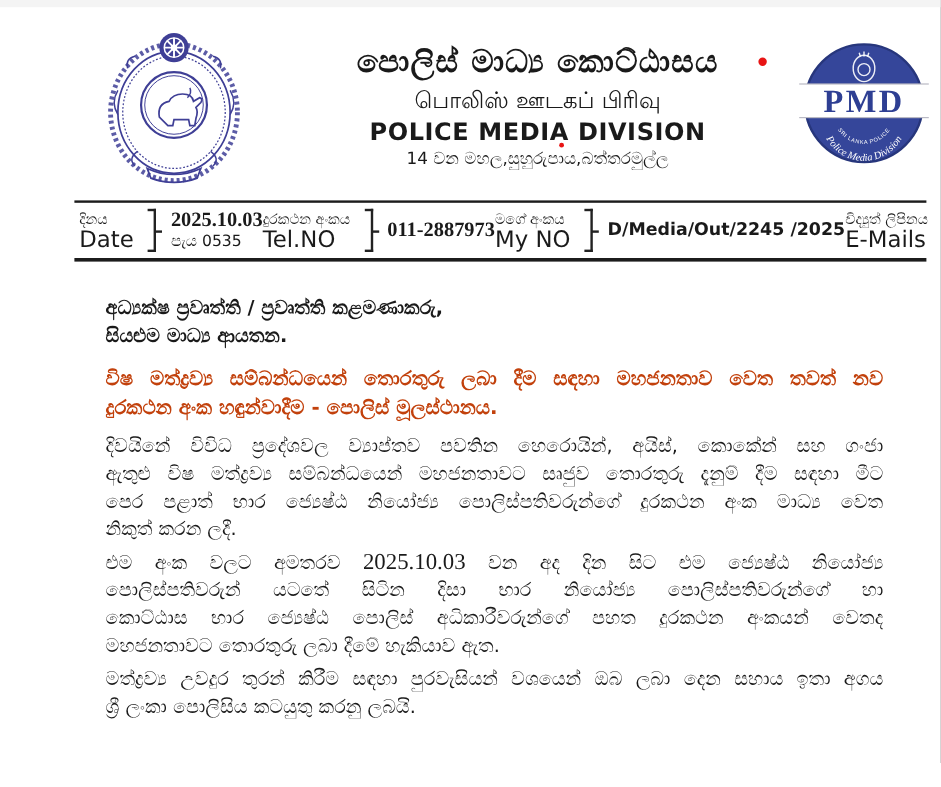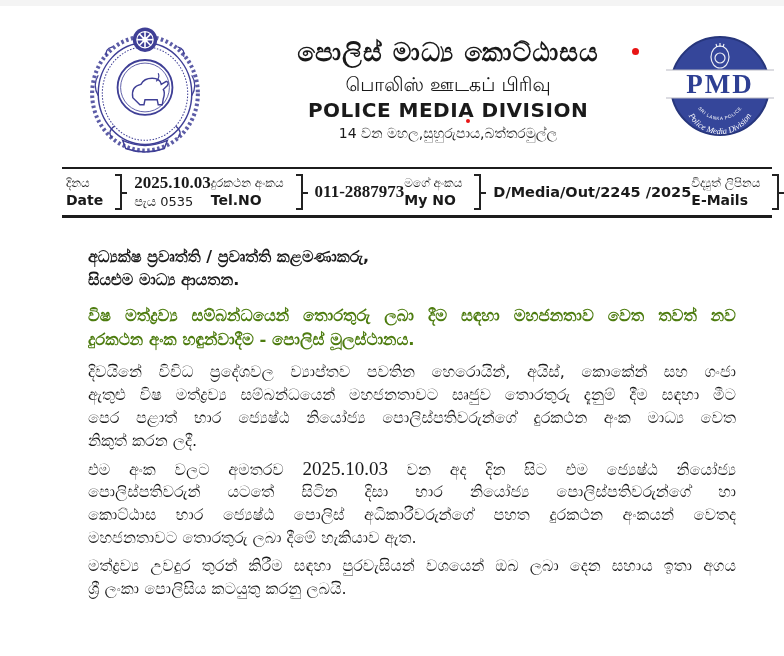--- a/index.html
+++ b/index.html
@@ -27,36 +27,36 @@
   
   .info-bar {
     position:absolute; left:62px; top:167px; width:710px; height:51px;
     border-top:2px solid #1c1c1c; border-bottom:3px solid #1c1c1c;
     display:flex; align-items:center; justify-content:space-between;
     padding:0 4px;
   }
   .field { display:flex; align-items:center; gap:12px; }
   .label-stack { display:flex; flex-direction:column; justify-content:center; }
   .label-si { font-size:12px; line-height:17px; white-space:nowrap; overflow:hidden; max-width:90px; }
-  .label-en { font-size:14px; font-weight:bold; line-height:17px; white-space:nowrap; }
+  .label-en { font-size:19px; font-weight:normal; line-height:17px; white-space:nowrap; }
   .bracket { position:relative; width:7px; height:36px;
     border-top:2px solid #222; border-right:2px solid #222; border-bottom:2px solid #222; }
   .bracket::after { content:""; position:absolute; right:-7px; top:16px; width:6px; height:2px; background:#222; }
   .val-stack { display:flex; flex-direction:column; justify-content:center; }
   .val-serif { font-family:"Liberation Serif", serif; font-size:17px; font-weight:bold; line-height:20px; white-space:nowrap; }
   .val-sub { font-size:13px; font-weight:normal; line-height:18px; white-space:nowrap; overflow:hidden; max-width:92px; }
   .val-sans { font-size:14.5px; font-weight:600; line-height:18px; white-space:nowrap; }
 
   
   .letter { position:absolute; left:88px; top:218px; width:648px; }
   .tline { height:23px; line-height:23px; font-size:16px; overflow:hidden; }
   .jline { text-align:justify; text-align-last:justify; }
   .lline { text-align:left; text-align-last:left; }
   .addressee { margin-top:27px; font-weight:bold; }
-  .heading { margin-top:13px; color:#4d7c0f; font-weight:bold; }
+  .heading { margin-top:13px; color:#c2410c; font-weight:bold; }
   .heading .tline { height:24px; line-height:24px; font-size:16.5px; }
   .para { margin-top:5px; }
   .p1 { margin-top:8px; }
   .date-serif { font-family:"Liberation Serif", serif; font-size:19px; font-weight:normal; }
 </style>
 </head>
 <body>
 
 <div class="page">
 

